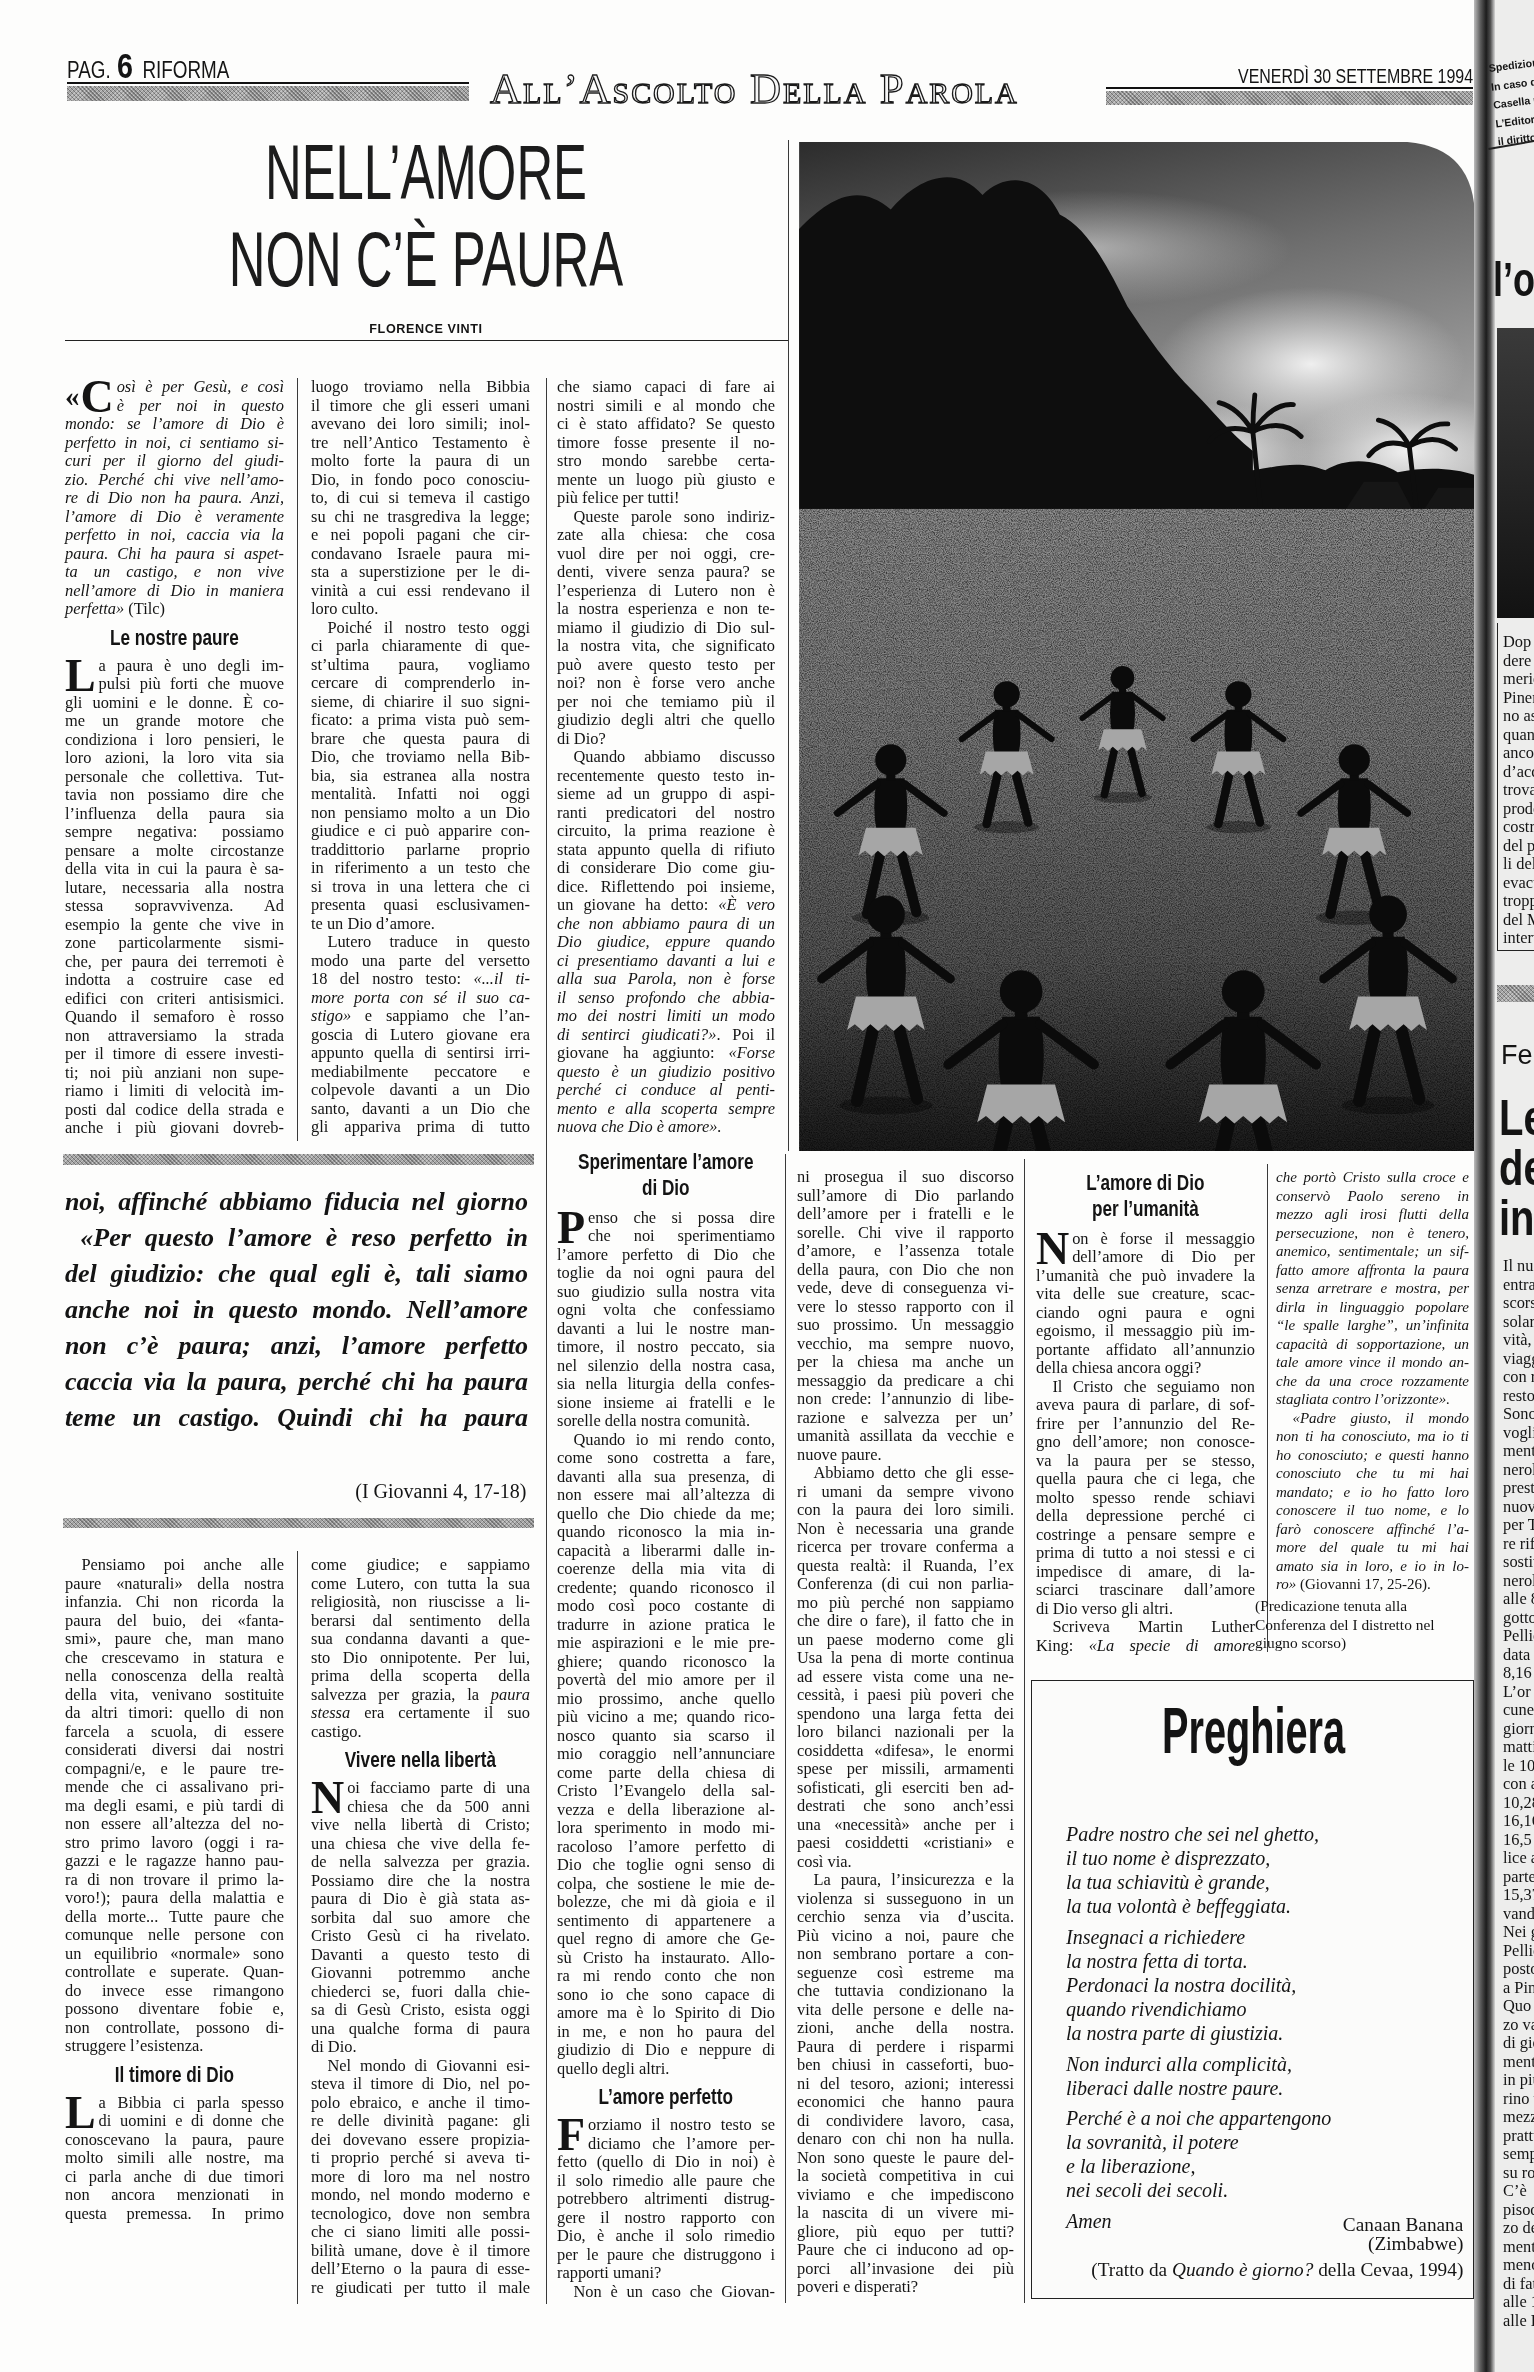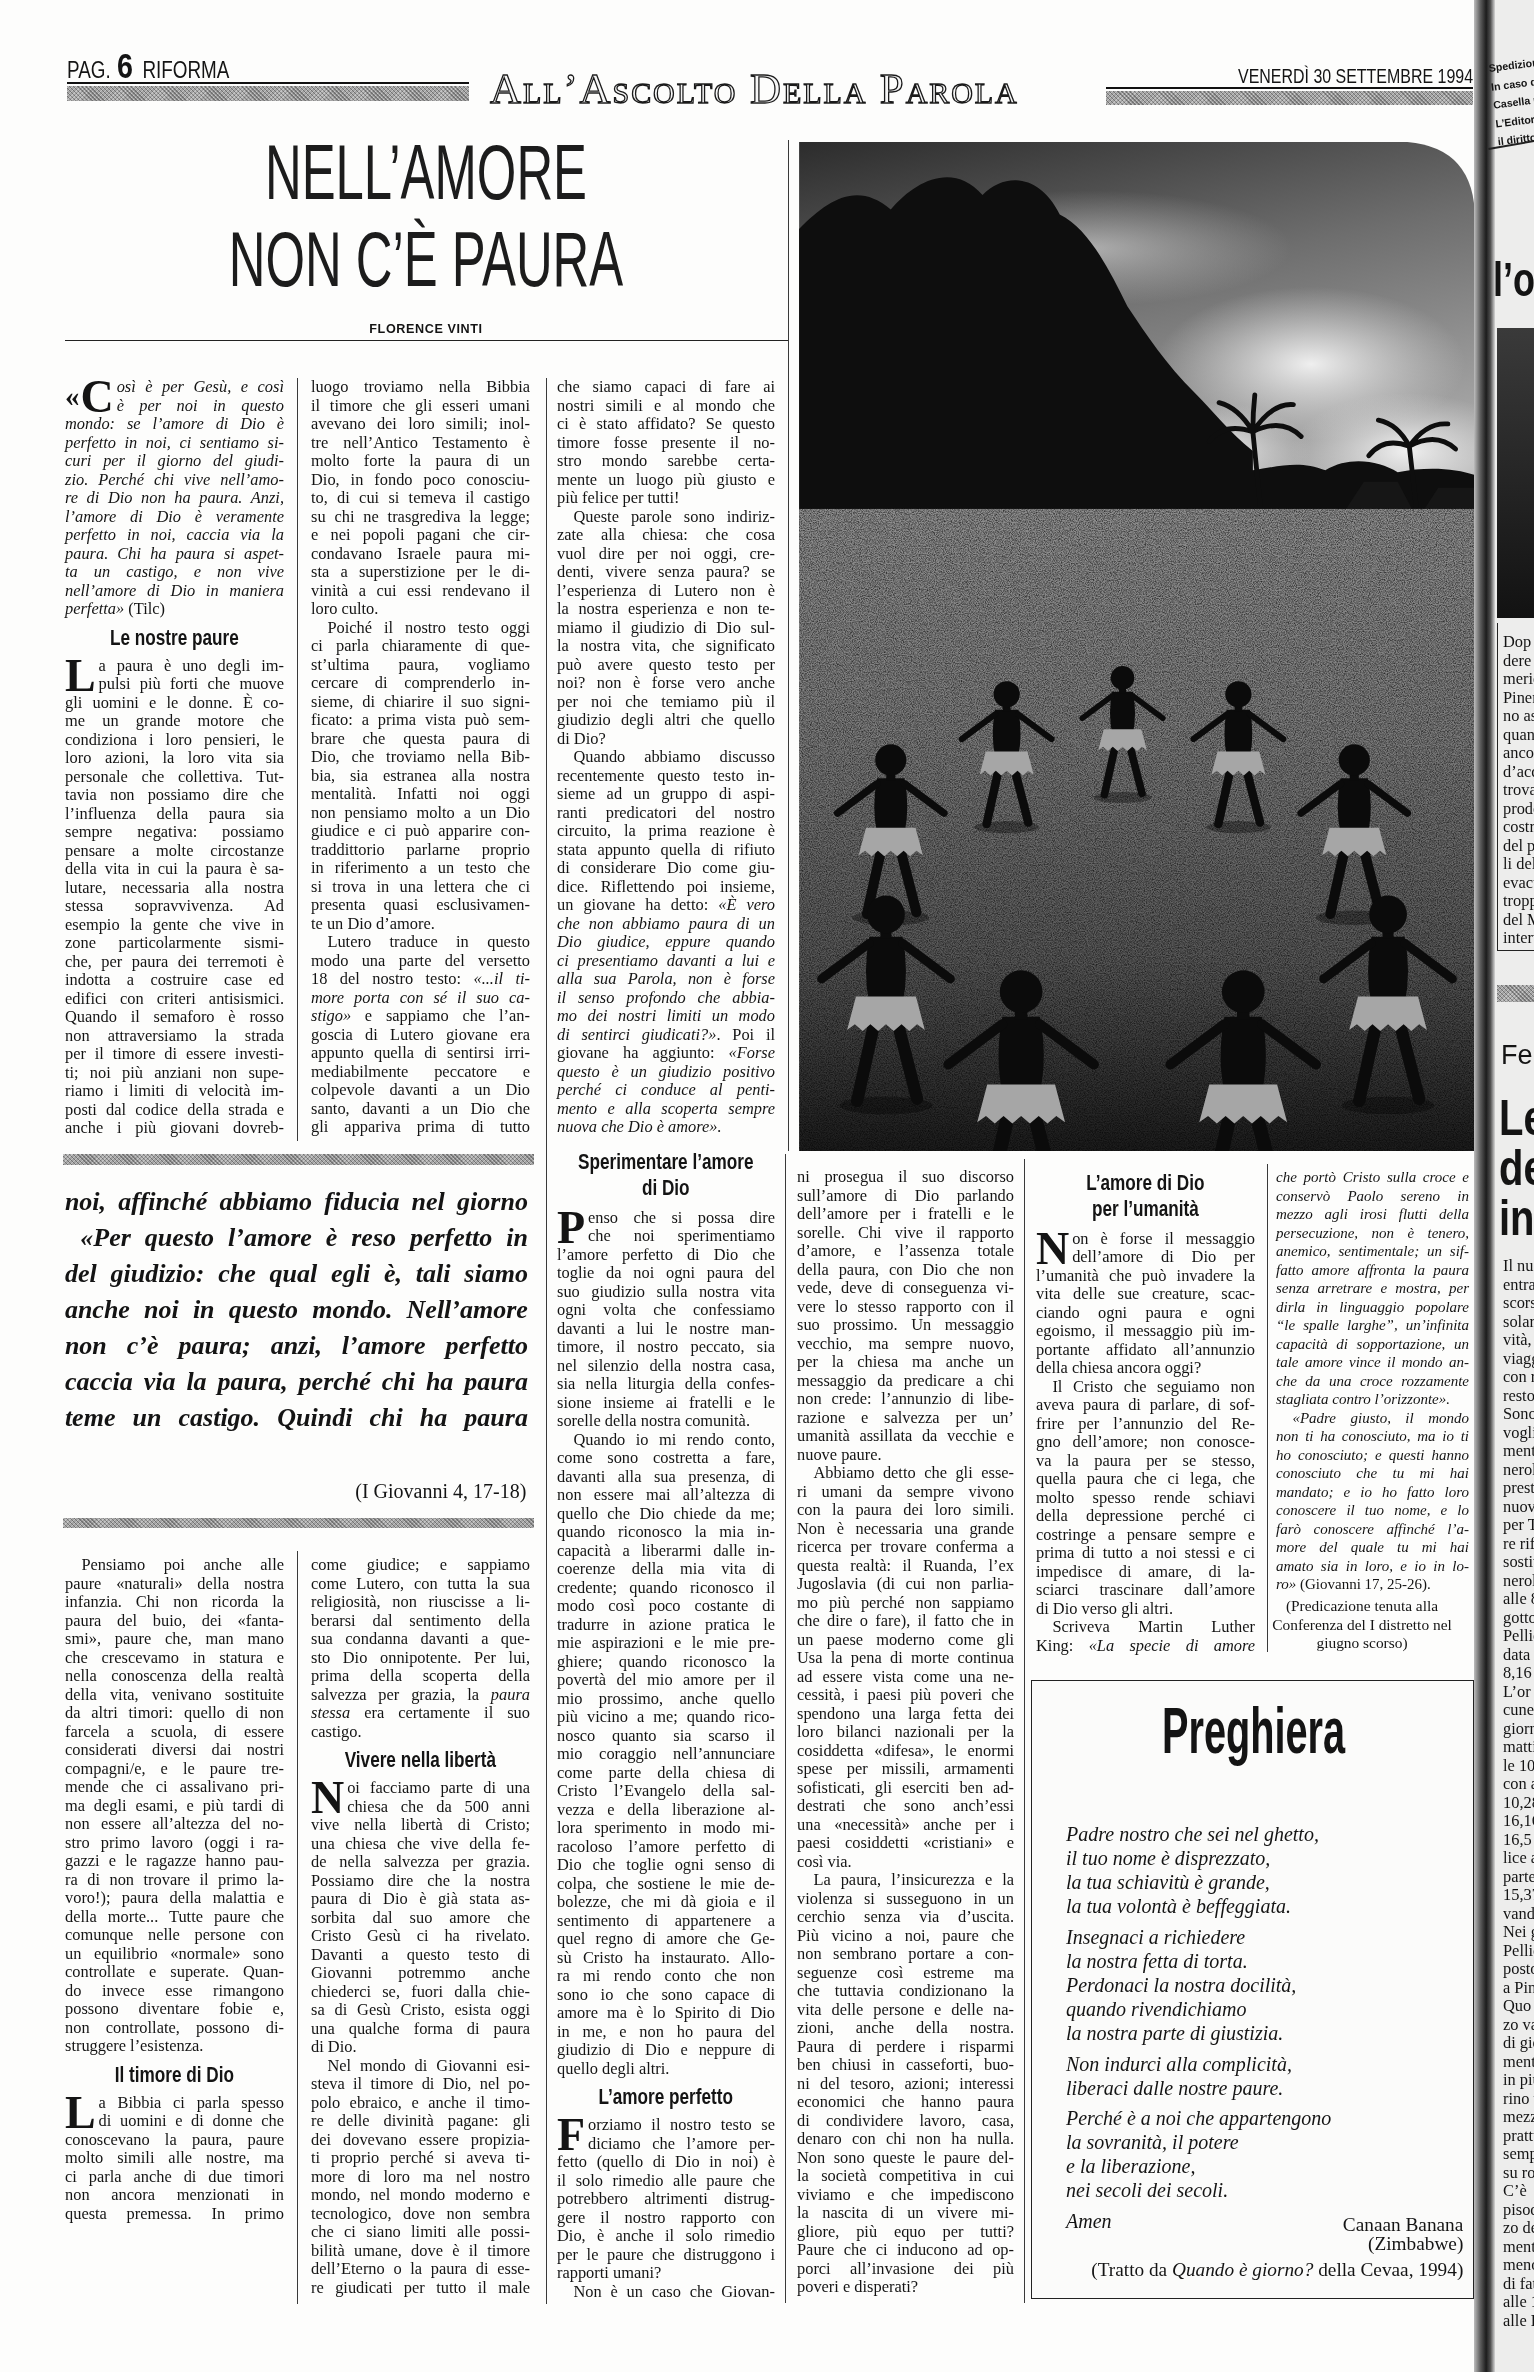--- a/index.html
+++ b/index.html
@@ -42,21 +42,21 @@
 .ln.last{text-align-last:left;}
 .ln.ind{text-indent:16.4px;}
 .para{position:relative;}
 .para.italic{font-style:italic;}
 .para .alt{font-style:italic;}
 .para.italic .alt{font-style:normal;}
 .dropcap{float:left;font-weight:bold;font-style:normal;font-size:46px;line-height:37px;height:37px;margin-right:2.9px;}
 .dropcap .dq{font-size:29px;position:relative;top:-5.8px;margin-right:1px;}
 .subhead{width:128.2%;margin-left:-14.1%;font-family:"Liberation Sans",sans-serif;font-weight:bold;font-size:22px;line-height:38px;text-align:center;transform:scaleX(.78);white-space:nowrap;}
 .subhead.two{line-height:26px;margin-bottom:7.7px;}
-.credit{left:1255px;top:1598px;width:214px;text-align:center;font-size:15.4px;line-height:16px;}
+.credit{left:1255px;top:1598px;width:214px;text-align:left;font-size:15.4px;line-height:16px;}
 .credit .ln,.nojust .ln{text-align:inherit;text-align-last:auto;}
 
 
 .vrule{position:absolute;width:1px;background:#3a3a3a;}
 .vr1{left:297px;top:378px;height:763px;}
 .vr2{left:297px;top:1551px;height:753px;}
 .vr3{left:546px;top:378px;height:1926px;}
 .vr4{left:788px;top:140px;height:1011px;}
 .vr5{left:785px;top:1154px;height:1149px;}
 .vr6{left:1024px;top:1159px;height:1144px;}
@@ -466,21 +466,21 @@
         <div class="ln">umanità assillata da vecchie e</div>
         <div class="ln last">nuove paure.</div>
       </div>
       <div class="para">
         <div class="ln ind">Abbiamo detto che gli esse-</div>
         <div class="ln">ri umani da sempre vivono</div>
         <div class="ln">con la paura dei loro simili.</div>
         <div class="ln">Non è necessaria una grande</div>
         <div class="ln">ricerca per trovare conferma a</div>
         <div class="ln">questa realtà: il Ruanda, l’ex</div>
-        <div class="ln">Jugoslavia (di cui non parlia-</div>
+        <div class="ln">Conferenza (di cui non parlia-</div>
         <div class="ln">mo più perché non sappiamo</div>
         <div class="ln">che dire o fare), il fatto che in</div>
         <div class="ln">un paese moderno come gli</div>
         <div class="ln">Usa la pena di morte continua</div>
         <div class="ln">ad essere vista come una ne-</div>
         <div class="ln">cessità, i paesi più poveri che</div>
         <div class="ln">spendono una larga fetta dei</div>
         <div class="ln">loro bilanci nazionali per la</div>
         <div class="ln">cosiddetta «difesa», le enormi</div>
         <div class="ln">spese per missili, armamenti</div>

